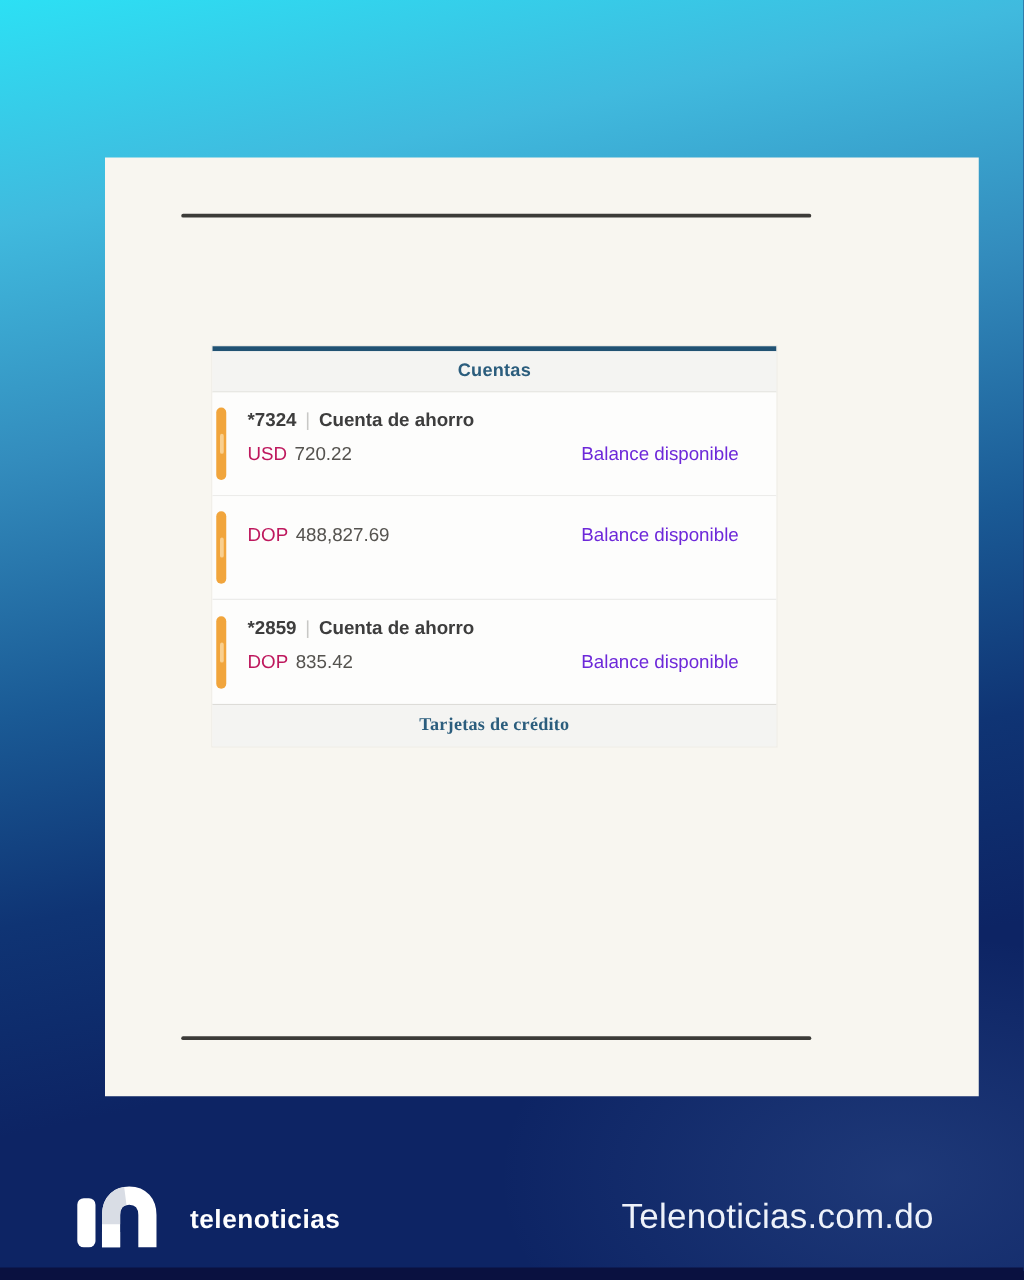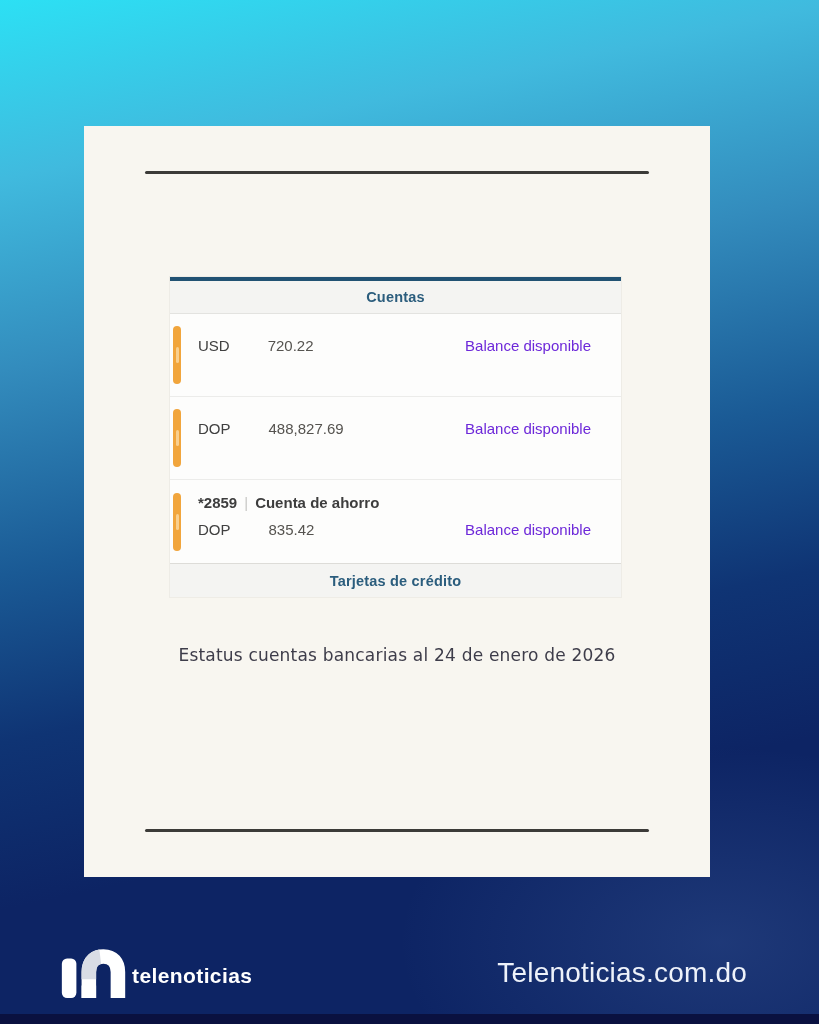--- a/index.html
+++ b/index.html
@@ -8,70 +8,70 @@
     font-family:"Liberation Sans",sans-serif;
     background:linear-gradient(168deg,#2ce0f4 0%,#40bade 15%,#338cbd 31%,#1a5a95 48%,#0f3474 62%,#0d2464 76%,#0d2464 100%);
   }
   .glow{
     position:absolute;inset:0;pointer-events:none;
     background:radial-gradient(ellipse 460px 280px at 88% 92%, rgba(120,165,225,.16), rgba(120,165,225,0) 70%);
   }
   .bottom-strip{position:absolute;left:0;right:0;bottom:0;height:10px;background:#0a1140;}
 
   
-  .card{position:absolute;left:84px;top:126px;width:626px;height:751px;background:#f8f6f0;}
+  .card{position:absolute;left:84px;top:126px;width:699px;height:751px;background:#f8f6f0;}
   .rule{position:absolute;left:61px;width:504px;height:3px;background:#3c3b38;border-radius:2px;}
   .rule-top{top:45px;}
   .rule-bottom{top:703px;}
 
   
   .widget{
     position:absolute;left:86px;top:151px;width:451px;background:#fdfdfc;
     box-shadow:0 0 0 1px rgba(60,60,50,.05);
   }
   .widget-topbar{height:4px;background:#215273;}
   .band{
     height:32px;background:#f4f4f2;display:flex;align-items:center;justify-content:center;
     color:#2b5d7d;font-weight:bold;font-size:14.5px;letter-spacing:.2px;
   }
   .widget-header{border-bottom:1px solid #e3e3e0;}
-  .widget-footer{height:33px;border-top:1px solid #dddcd8;}
+  .widget-footer{height:33px;border-top:1px solid #dddcd8;font-family:Liberation Serif, serif;}
   .account-row{
     position:relative;height:83px;box-sizing:border-box;
     padding:14px 30px 0 28px;background:#fdfdfc;
   }
   .account-row.sep{border-bottom:1px solid #ececea;}
   .accent-bar{
     position:absolute;left:3px;top:50%;transform:translateY(-50%);
     width:8px;height:58px;border-radius:4px;background:#f1a53c;display:block;
   }
   .accent-notch{
     position:absolute;left:2.5px;top:50%;transform:translateY(-50%);
     width:3px;height:16px;border-radius:2px;background:#f9cf8e;display:block;
   }
   .row-line1{font-size:15px;font-weight:bold;color:#3d3d3d;line-height:1.2;}
   .pipe{color:#c8c8c6;font-weight:normal;margin:0 7px;}
   .row-line2{display:flex;justify-content:space-between;margin-top:9px;font-size:15px;line-height:1.2;}
-  .cur{color:#404040;margin-right:6px;}
-  .amt{color:#55534f;margin-left:32px;}
+  .cur{color:#be185d;margin-right:6px;}
+  .amt{color:#55534f;}
   .bal-label{color:#6d28d9;}
 
   
   .caption{
     position:absolute;left:0;top:519px;width:100%;text-align:center;
     font-family:"DejaVu Sans",sans-serif;font-size:17px;font-weight:500;
     color:#3e3d4a;letter-spacing:.2px;
   }
 
   
   .footer-left{position:absolute;left:58px;top:944px;display:flex;align-items:center;}
   .logo{width:70px;height:54px;display:block;}
   .brand-text{
     color:#ffffff;font-weight:bold;font-size:21px;letter-spacing:.4px;
-    margin-left:4px;margin-top:10px;
+    margin-left:24px;margin-top:10px;
   }
   .footer-right{
     position:absolute;right:72px;top:957px;color:#eef2fa;font-size:28px;letter-spacing:.2px;
   }
 </style>
 </head>
 <body>
 
 <div class="stage">
   <div class="glow"></div>
@@ -84,20 +84,23 @@
       <div class="widget-topbar"></div>
 
       <div class="band widget-header">
         <span>Cuentas</span>
       </div>
 
       <div class="account-row sep">
         <span class="accent-bar">
             <span class="accent-notch"></span>
           </span>
+        <div class="row-line1">
+          <span>*7324</span><span class="pipe">|</span><span>Cuenta de ahorro</span>
+        </div>
         <div class="row-line2">
           <span><span class="cur">USD</span><span class="amt">720.22</span></span>
           <span class="bal-label">Balance disponible</span>
         </div>
       </div>
 
       <div class="account-row sep">
         <span class="accent-bar">
             <span class="accent-notch"></span>
           </span>
@@ -118,21 +121,20 @@
           <span><span class="cur">DOP</span><span class="amt">835.42</span></span>
           <span class="bal-label">Balance disponible</span>
         </div>
       </div>
 
       <div class="band widget-footer">
         <span>Tarjetas de crédito</span>
       </div>
     </div>
 
-    <div class="caption">Estatus cuentas bancarias al 24 de enero de 2026</div>
     <div class="rule rule-bottom"></div>
   </div>
 
   <div class="footer-left">
     <svg class="logo" viewBox="0 0 66 52" aria-hidden="true">
       <rect x="3" y="14" width="14" height="38" rx="5" fill="#ffffff"></rect>
       <path d="M29,52 L29,27 C29,16 36,12 43,12 C52,12 57,18 57,27 L57,52" fill="none" stroke="#ffffff" stroke-width="14"></path>
       <path d="M29,34 L29,27 C29,19 33,13.2 40,12.3" fill="none" stroke="#d9dde5" stroke-width="14"></path>
       <path d="M29,52 L29,40" fill="none" stroke="#ffffff" stroke-width="14"></path>
     </svg>

